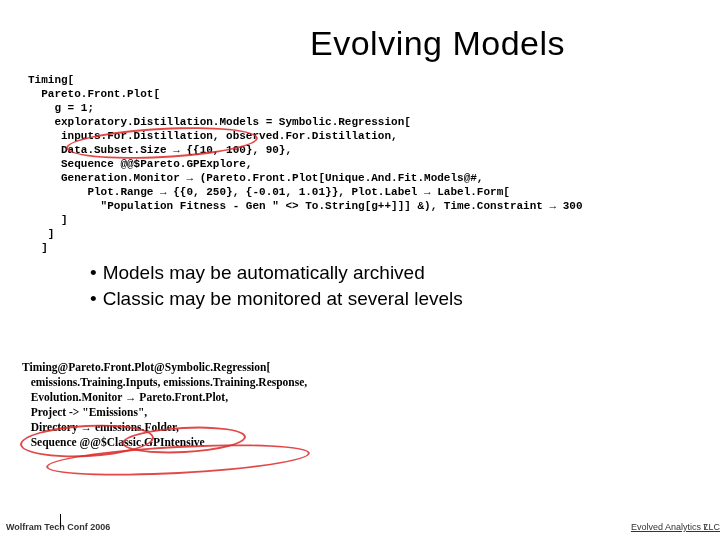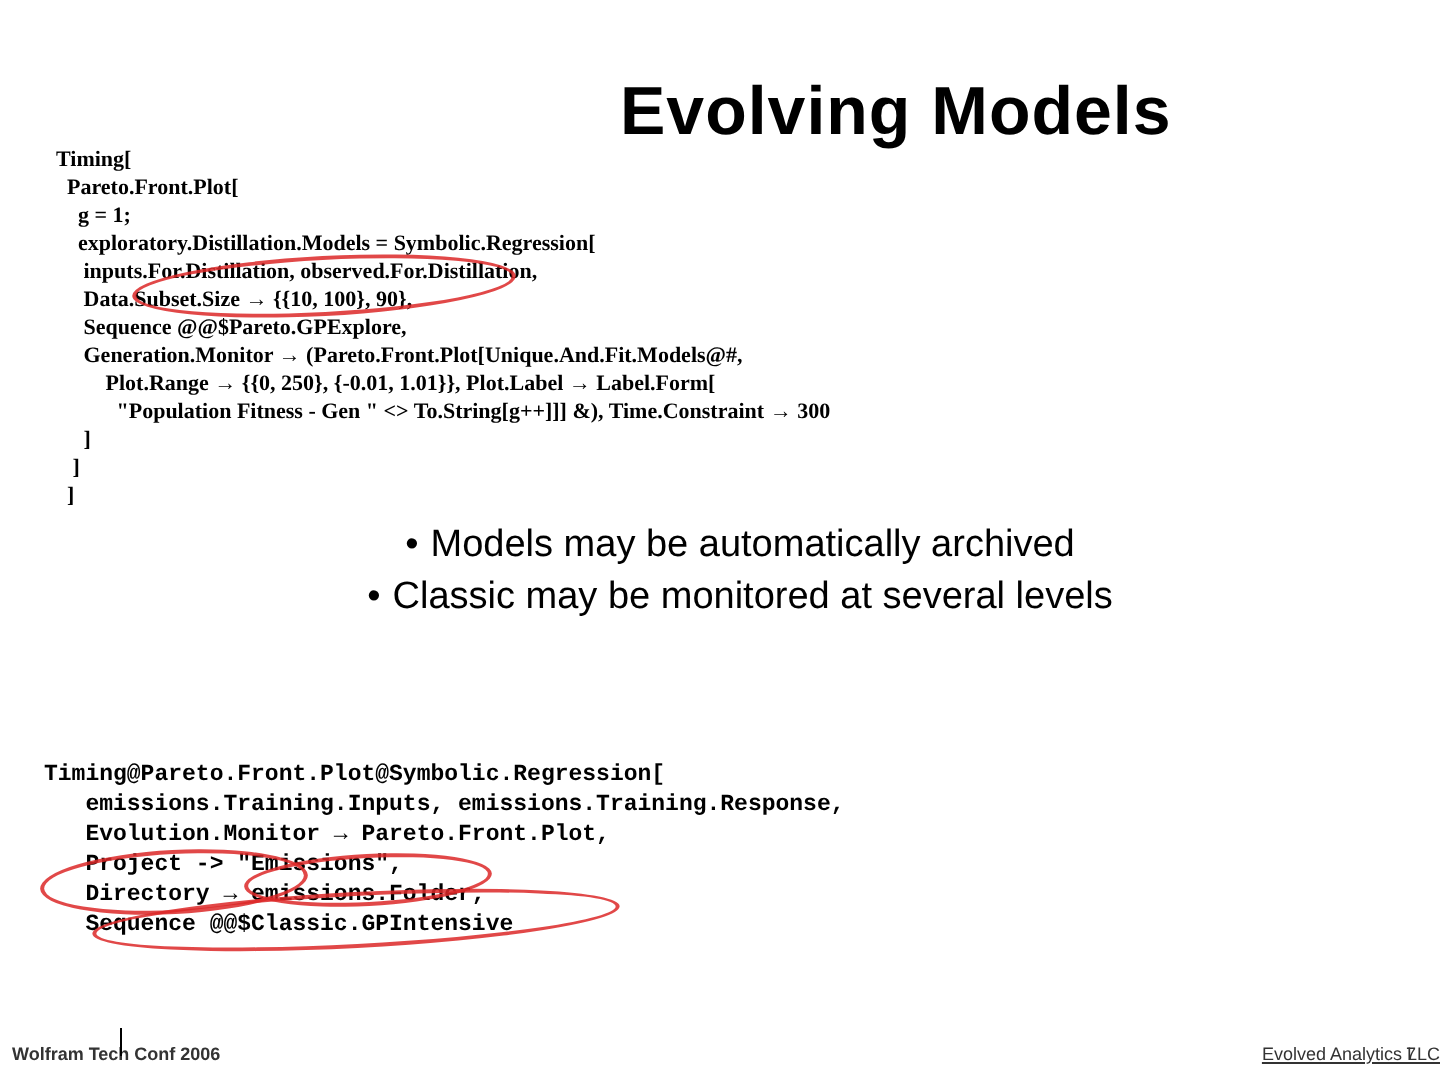--- a/index.html
+++ b/index.html
@@ -17,30 +17,29 @@
     width: 720px;
     height: 540px;
     position: relative;
     box-sizing: border-box;
   }
   .title {
     position: absolute;
     top: 24px;
     left: 310px;
     font-size: 34px;
-    font-weight: 700;
+    font-weight: 400;
     color: #000;
     letter-spacing: 0.5px;
-    margin-top: 13px;
   }
   .code1 {
     position: absolute;
     top: 62px;
     left: 28px;
-    font-family: Liberation Serif, serif;
+    font-family: Liberation Mono, monospace;
     font-size: 11px;
     font-weight: bold;
     line-height: 14px;
     white-space: pre;
     color: #000;
   }
   .highlight {
     position: absolute;
     border-radius: 50%;
     border: 2px solid rgba(220,40,40,0.85);
@@ -56,31 +55,30 @@
   .bullets {
     position: absolute;
     top: 260px;
     left: 90px;
     width: 560px;
   }
   .bullet {
     font-size: 19px;
     color: #000;
     line-height: 26px;
-    text-align: center;
   }
   .dot {
     display: inline-block;
     margin-right: 6px;
   }
   .code2 {
     position: absolute;
-    top: 368px;
+    top: 348px;
     left: 22px;
-    font-family: Liberation Mono, monospace;
+    font-family: Liberation Serif, serif;
     font-size: 11.5px;
     font-weight: bold;
     line-height: 15px;
     white-space: pre;
     color: #000;
   }
   .footer {
     position: absolute;
     bottom: 8px;
     left: 0;

